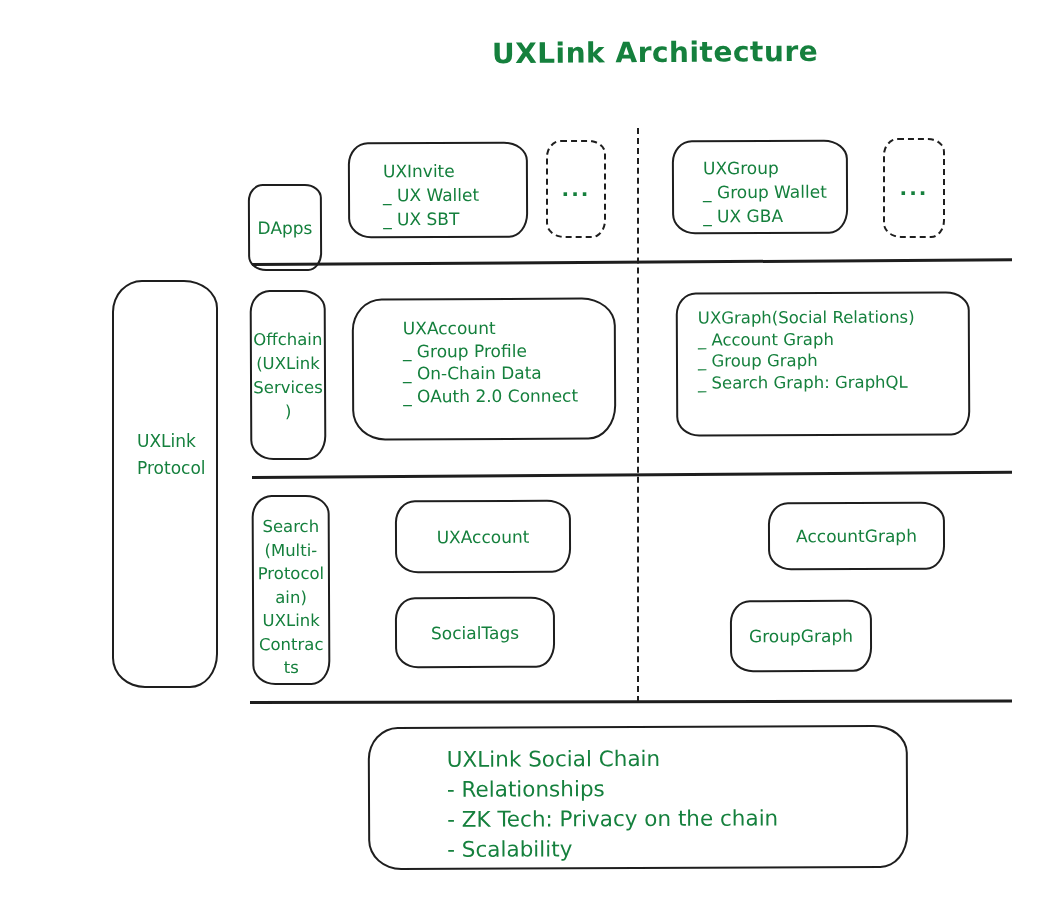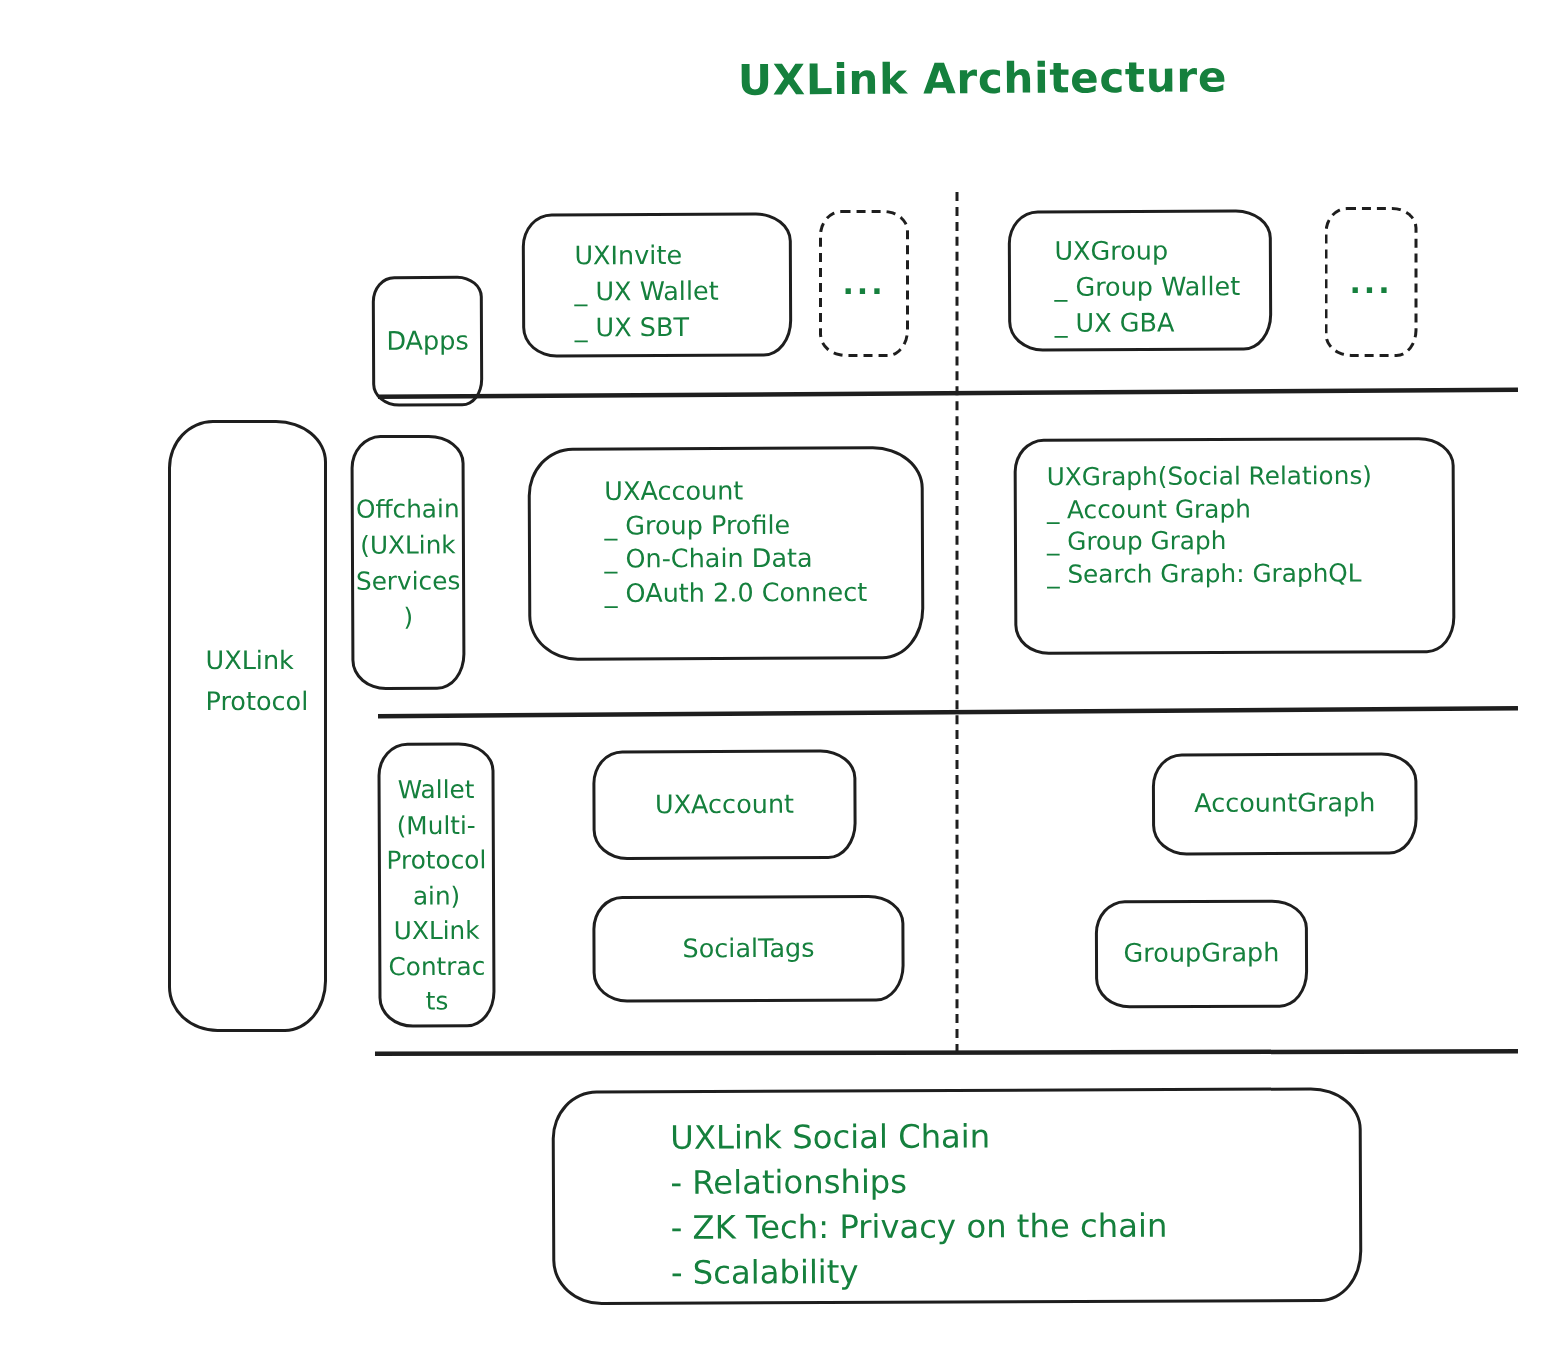--- a/index.html
+++ b/index.html
@@ -102,21 +102,21 @@
   </div>
 
   <div class="sep" style="left:252px; top:263px; width:760px; transform:rotate(-0.35deg);"></div>
   <div class="vdash" style="left:637px; top:128px; height:574px;"></div>
 
   <div class="box r-lg lines" style="left:112px; top:280px; width:106px; height:408px; padding:146px 0 0 23px; line-height:27px;">
       <div>UXLink</div>
       <div>Protocol</div>
     </div>
 
-  <div class="box r-md lines sketch" style="left:234px; top:290px; width:76px; height:170px; padding-top:36px; line-height:24px; text-align:center; font-size:16.5px;">
+  <div class="box r-md lines sketch" style="left:250px; top:290px; width:76px; height:170px; padding-top:36px; line-height:24px; text-align:center; font-size:16.5px;">
       <div>Offchain</div>
       <div>(UXLink</div>
       <div>Services</div>
       <div>)</div>
     </div>
 
   <div class="box r-lg lines sketch" style="left:352px; top:298px; width:264px; height:142px; padding:17px 0 0 49px; line-height:22.5px;">
       <div>UXAccount</div>
       <div>_ Group Profile</div>
       <div>_ On-Chain Data</div>
@@ -126,34 +126,34 @@
   <div class="box r-md lines sketch" style="left:676px; top:292px; width:294px; height:144px; padding:13px 0 0 20px; line-height:21.5px; font-size:16.5px;">
       <div>UXGraph(Social Relations)</div>
       <div>_ Account Graph</div>
       <div>_ Group Graph</div>
       <div>_ Search Graph: GraphQL</div>
     </div>
 
   <div class="sep" style="left:252px; top:476px; width:760px; transform:rotate(-0.4deg);"></div>
 
   <div class="box r-md lines sketch" style="left:252px; top:495px; width:78px; height:190px; padding-top:18px; line-height:23.5px; text-align:center; font-size:16.5px;">
-      <div>Wallet</div>
+      <div>Search</div>
       <div>(Multi-</div>
       <div>Protocol</div>
       <div>ain)</div>
       <div>UXLink</div>
       <div>Contrac</div>
       <div>ts</div>
     </div>
 
   <div class="box r-md center-label sketch" style="left:395px; top:500px; width:176px; height:73px;">
     <span>UXAccount</span>
   </div>
 
-  <div class="box r-md center-label sketch" style="left:395px; top:597px; width:208px; height:71px;">
+  <div class="box r-md center-label sketch" style="left:395px; top:597px; width:160px; height:71px;">
     <span>SocialTags</span>
   </div>
 
   <div class="box r-md center-label sketch" style="left:728px; top:502px; width:177px; height:68px;margin-left:40px;">
     <span>AccountGraph</span>
   </div>
 
   <div class="box r-md center-label sketch" style="left:730px; top:600px; width:142px; height:72px;">
     <span>GroupGraph</span>
   </div>

